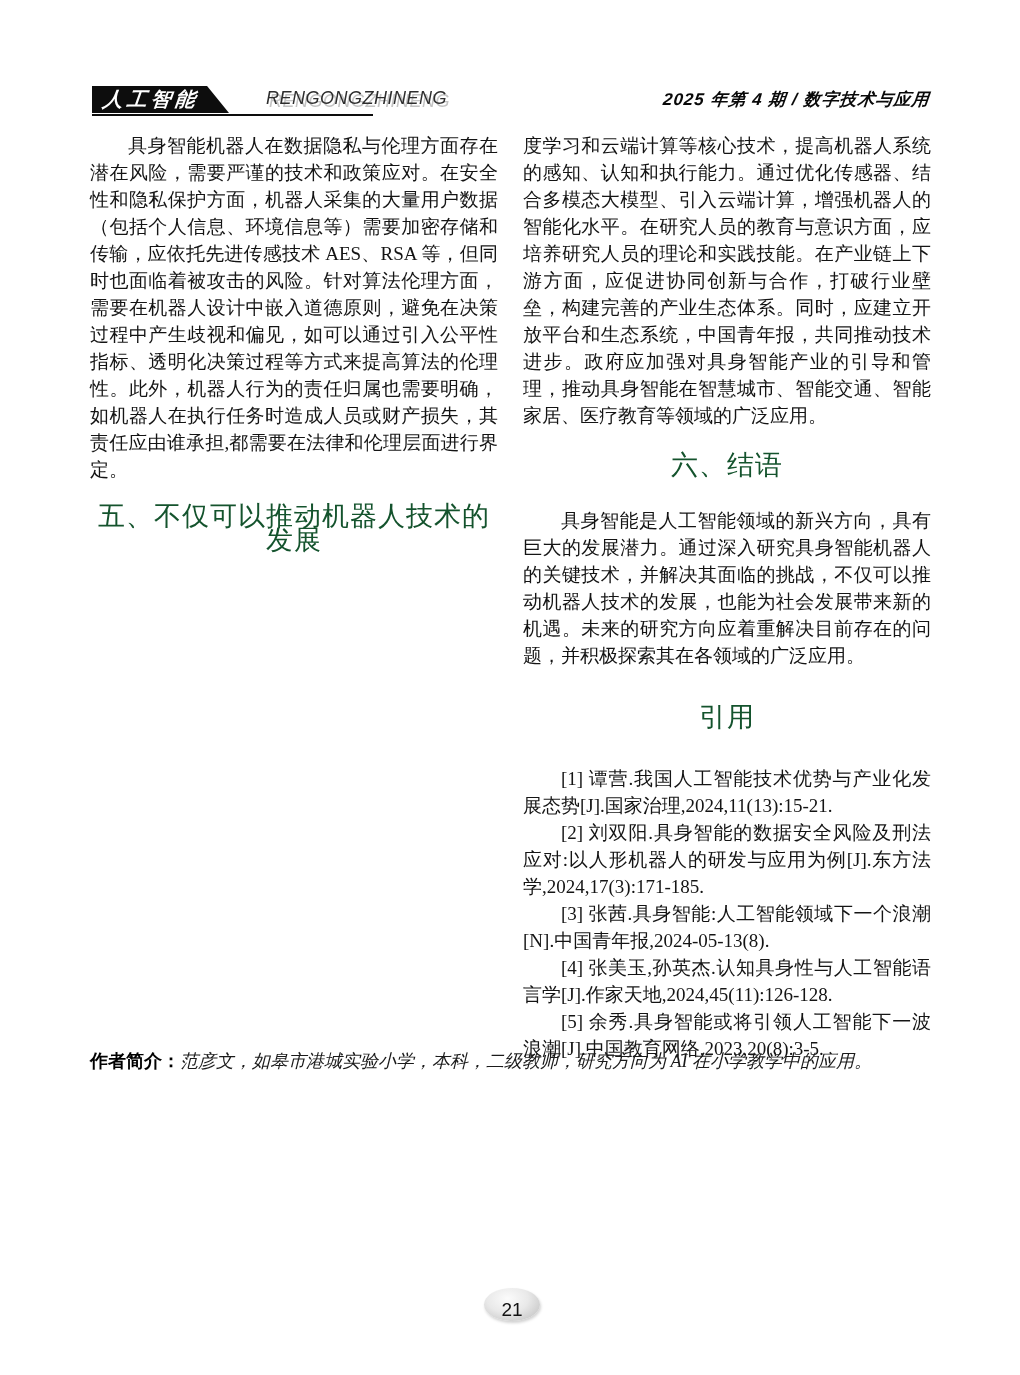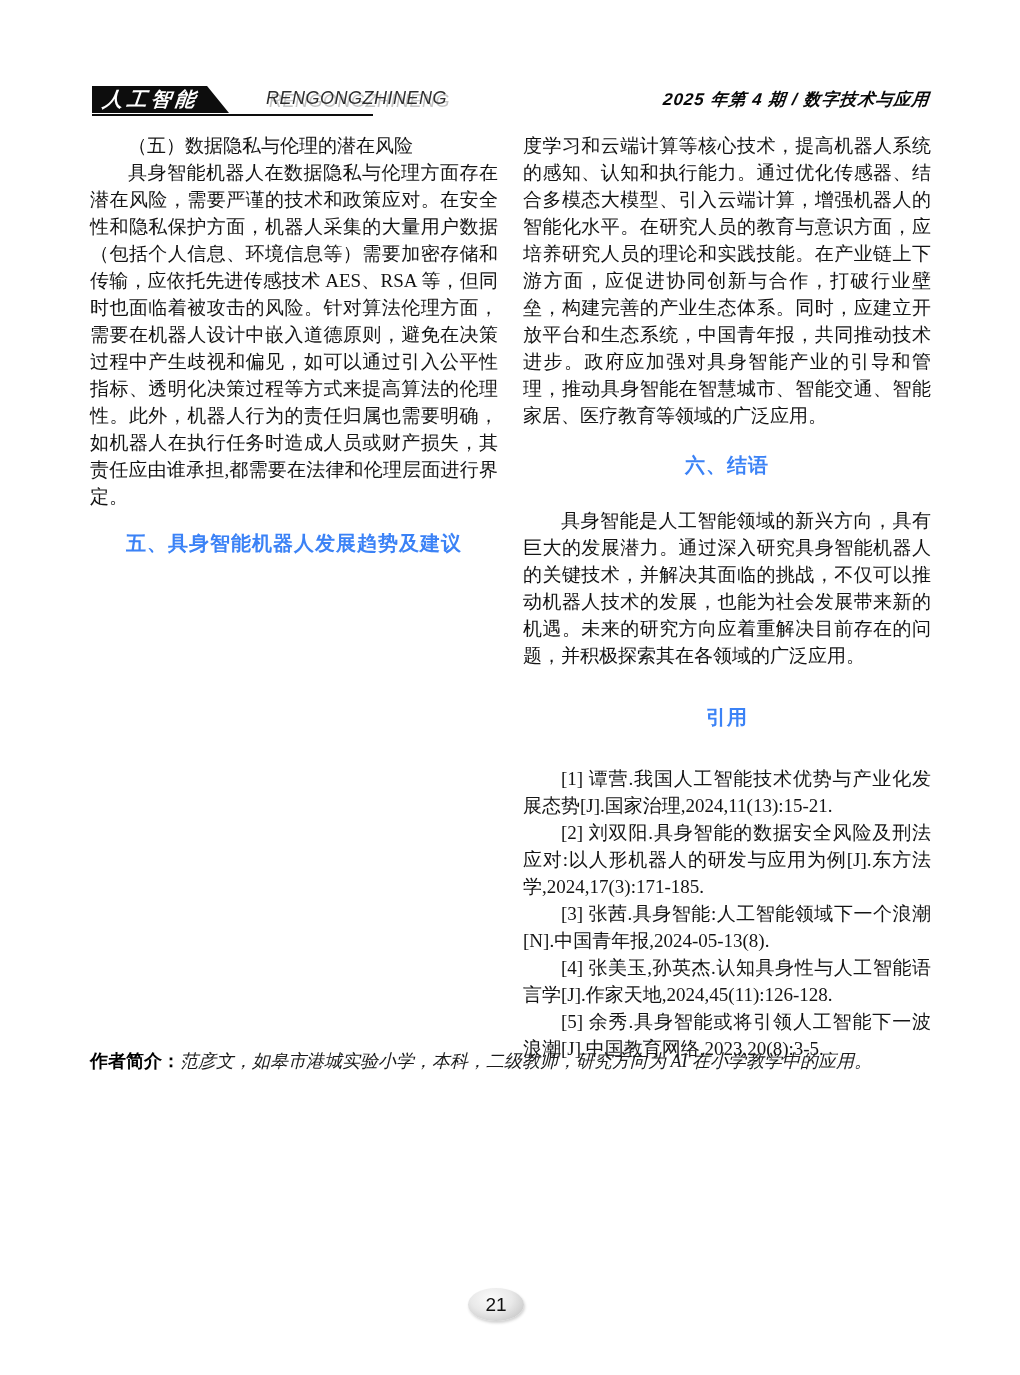--- a/index.html
+++ b/index.html
@@ -43,67 +43,66 @@
     position:absolute;top:132px;width:408px;
     font-size:19px;line-height:27px;text-align:justify;text-justify:inter-ideograph;
   }
   .col-left{left:90px;}
   .col-right{left:523px;}
   .col p{margin:0;text-indent:2em;}
   .col p.no-indent{text-indent:0;}
   .sub-head{margin:0;text-indent:2em;}
   .sec-head{
     font-family:"Liberation Sans","DejaVu Sans",sans-serif;
-    font-weight:bold;font-size:20px;line-height:24px;text-align:center;
-    color:#3b82f6;letter-spacing:1px;
+    font-weight:normal;font-size:27px;line-height:24px;text-align:center;
+    color:#14532d;letter-spacing:1px;
   }
   .sec-head.h5{margin:21px 0 30px 0;}
   .sec-head.h6{margin:24px 0 30px 0;}
   .sec-head.href{margin:36px 0 36px 0;}
   .ref-list p{margin:0;text-indent:2em;}
 
   
   .author-bio{
     position:absolute;left:90px;top:1048px;width:848px;
     font-size:18px;line-height:26px;white-space:nowrap;
   }
   .author-label{
     font-family:"Liberation Sans","DejaVu Sans",sans-serif;
     font-weight:bold;color:#000;
   }
   .author-text{font-style:italic;color:#1a1a1a;}
 
   .page-badge{
-    position:absolute;left:468px;top:1288px;width:56px;height:33px;
+    position:absolute;left:484px;top:1288px;width:56px;height:33px;
     border-radius:50%;
     background:radial-gradient(ellipse at 42% 32%,#fbfbfb 0%,#e9e9e9 45%,#cfcfcf 75%,#b5b5b5 100%);
     box-shadow:1px 2px 3px rgba(0,0,0,.18);
-    display:flex;align-items:center;justify-content:center;
+    display:flex;align-items:flex-end;justify-content:center;
   }
   .page-num{
     font-family:"Liberation Sans","DejaVu Sans",sans-serif;
     font-size:19px;color:#111;
   }
 </style>
 </head>
 <body>
 
 <div class="page">
 
   <div class="banner">
     <span class="banner-title">人工智能</span>
   </div>
   <div class="banner-sub">RENGONGZHINENG</div>
   <div class="header-rule"></div>
   <div class="issue-info">2025 年第 4 期 / 数字技术与应用</div>
 
   <div class="col col-left">
-    <p class="sub-head">（五）数据隐私与伦理的潜在风险</p>
     <p>具身智能机器人在数据隐私与伦理方面存在潜在风险，需要严谨的技术和政策应对。在安全性和隐私保护方面，机器人采集的大量用户数据（包括个人信息、环境信息等）需要加密存储和传输，应依托先进传感技术 AES、RSA 等，但同时也面临着被攻击的风险。针对算法伦理方面，需要在机器人设计中嵌入道德原则，避免在决策过程中产生歧视和偏见，如可以通过引入公平性指标、透明化决策过程等方式来提高算法的伦理性。此外，机器人行为的责任归属也需要明确，如机器人在执行任务时造成人员或财产损失，其责任应由谁承担,都需要在法律和伦理层面进行界定。</p>
-    <div class="sec-head h5">五、具身智能机器人发展趋势及建议</div>
+    <div class="sec-head h5">五、不仅可以推动机器人技术的发展</div>
   </div>
 
   <div class="col col-right">
     <p class="no-indent">度学习和云端计算等核心技术，提高机器人系统的感知、认知和执行能力。通过优化传感器、结合多模态大模型、引入云端计算，增强机器人的智能化水平。在研究人员的教育与意识方面，应培养研究人员的理论和实践技能。在产业链上下游方面，应促进协同创新与合作，打破行业壁垒，构建完善的产业生态体系。同时，应建立开放平台和生态系统，中国青年报，共同推动技术进步。政府应加强对具身智能产业的引导和管理，推动具身智能在智慧城市、智能交通、智能家居、医疗教育等领域的广泛应用。</p>
     <div class="sec-head h6">六、结语</div>
     <p>具身智能是人工智能领域的新兴方向，具有巨大的发展潜力。通过深入研究具身智能机器人的关键技术，并解决其面临的挑战，不仅可以推动机器人技术的发展，也能为社会发展带来新的机遇。未来的研究方向应着重解决目前存在的问题，并积极探索其在各领域的广泛应用。</p>
     <div class="sec-head href">引用</div>
     <div class="ref-list">
       <p>[1] 谭营.我国人工智能技术优势与产业化发展态势[J].国家治理,2024,11(13):15-21.</p>
       <p>[2] 刘双阳.具身智能的数据安全风险及刑法应对:以人形机器人的研发与应用为例[J].东方法学,2024,17(3):171-185.</p>

